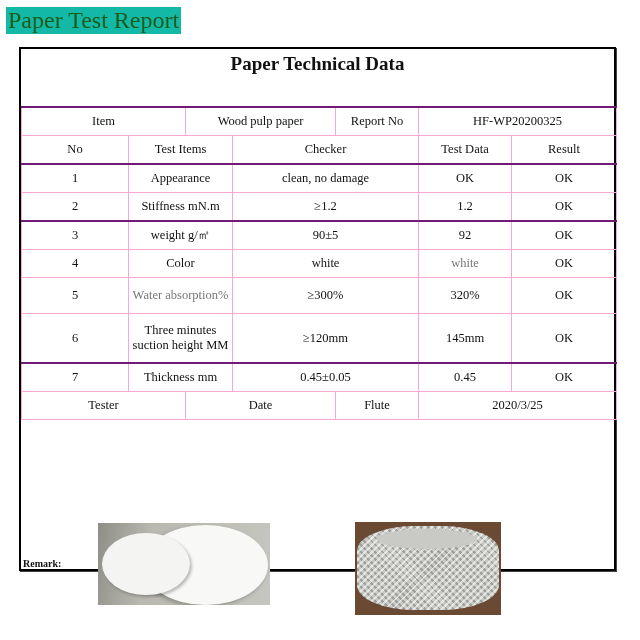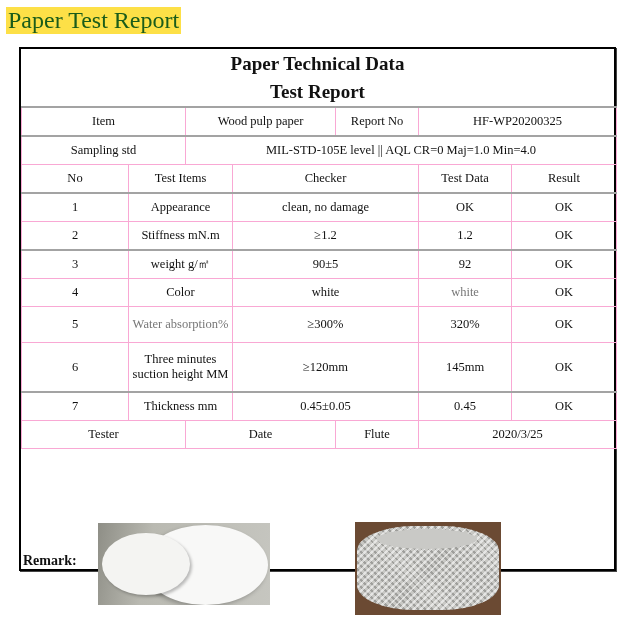--- a/index.html
+++ b/index.html
@@ -1,69 +1,64 @@
 <!DOCTYPE html>
 <html><head>
 <meta charset="utf-8">
 <style>
   html, body { margin:0; padding:0; background:#ffffff; }
   body { width:640px; height:640px; position:relative; overflow:hidden; font-family:"Liberation Serif", "DejaVu Serif", serif; color:#111; }
-  .banner { position:absolute; left:6px; top:7px; height:27px; padding:0 2px; background:#fde047; color:#1a5c1a; font-size:24px; line-height:27px; }
+  .banner { position:absolute; left:6px; top:7px; height:27px; padding:0 2px; background:#14b8a6; color:#1a5c1a; font-size:24px; line-height:27px; }
   .sheet { position:absolute; left:19px; top:47px; width:597px; height:524px; border:2px solid #000; box-shadow:1px 1px 0 #444; box-sizing:border-box; }
   .title-block { position:absolute; left:0; top:0; width:100%; height:58px; text-align:center; font-weight:bold; font-size:19px; }
   .title-block div { height:28px; line-height:30px; }
   table { position:absolute; left:0; top:57px; width:595px; border-collapse:collapse; table-layout:fixed; font-size:12.5px; }
   td { border:1px solid #f9a8d4; text-align:center; vertical-align:middle; padding:0 2px; line-height:15px; }
   tr.r29 td { height:27px; }
-  .thick-top td { border-top:2px solid #a3a3a3;margin-top:32px; }
+  .thick-top td { border-top:2px solid #701a75;margin-top:32px; }
   .grey { color:#777; }
   .images { position:absolute; left:0; top:462px; width:100%; height:110px; }
   .img1 { position:absolute; left:77px; top:12px; width:172px; height:82px; background:linear-gradient(100deg,#8e8e86 0%,#b9b9b1 30%,#c6c6c0 100%); overflow:hidden; }
   .img1 .disc-a { position:absolute; left:4px; top:10px; width:88px; height:62px; border-radius:50%; background:#f4f4f2; box-shadow:2px 2px 3px rgba(0,0,0,0.25); }
   .img1 .disc-b { position:absolute; left:45px; top:2px; width:125px; height:80px; border-radius:50%; background:#f8f8f7; box-shadow:-2px 2px 4px rgba(0,0,0,0.25); }
   .img2 { position:absolute; left:334px; top:11px; width:146px; height:93px; background:#6b4a33; overflow:hidden; }
   .img2 .ring { position:absolute; left:2px; top:4px; width:142px; height:84px; border-radius:40% / 30%;
     background:repeating-linear-gradient(45deg,#e8e8e6 0 3px,#b8b8b6 3px 5px), #dcdcda;
     background-blend-mode:multiply; }
   .img2 .ring::after { content:""; position:absolute; left:0; top:0; right:0; bottom:0;
     background:repeating-linear-gradient(-45deg,rgba(255,255,255,0.55) 0 2px,rgba(0,0,0,0) 2px 5px); border-radius:inherit; }
   .img2 .hole { position:absolute; left:22px; top:7px; width:100px; height:20px; border-radius:50%; background:#c9c9c6; }
-  .remark { position:absolute; left:2px; bottom:0px; font-weight:bold; font-size:14px; }
+  .remark { position:absolute; left:2px; bottom:0px; font-weight:bold; font-size:10px; }
 </style>
 </head>
 <body>
 
 <div class="banner">Paper Test Report</div>
 
 <div class="sheet">
   <div class="title-block">
     <div>Paper Technical Data</div>
-    <div>Test Report</div>
   </div>
 
   <table>
     <colgroup>
       <col style="width:107px">
         <col style="width:57px">
         <col style="width:47px">
       <col style="width:103px">
         <col style="width:83px">
         <col style="width:93px">
         <col style="width:105px">
     </colgroup>
     <tbody>
         <tr class="r29 thick-top">
       <td colspan="2">Item</td>
       <td colspan="2">Wood pulp paper</td>
       <td>Report No</td>
       <td colspan="2">HF-WP20200325</td>
-    </tr>
-    <tr class="r29 thick-top">
-      <td colspan="2">Sampling std</td>
-      <td colspan="5">MIL-STD-105E level || AQL CR=0  Maj=1.0  Min=4.0</td>
     </tr>
     <tr class="r29">
       <td>No</td>
       <td colspan="2">Test Items</td>
       <td colspan="2">Checker</td>
       <td>Test Data</td>
       <td>Result</td>
     </tr>
     <tr class="r29 thick-top">
       <td>1</td>

